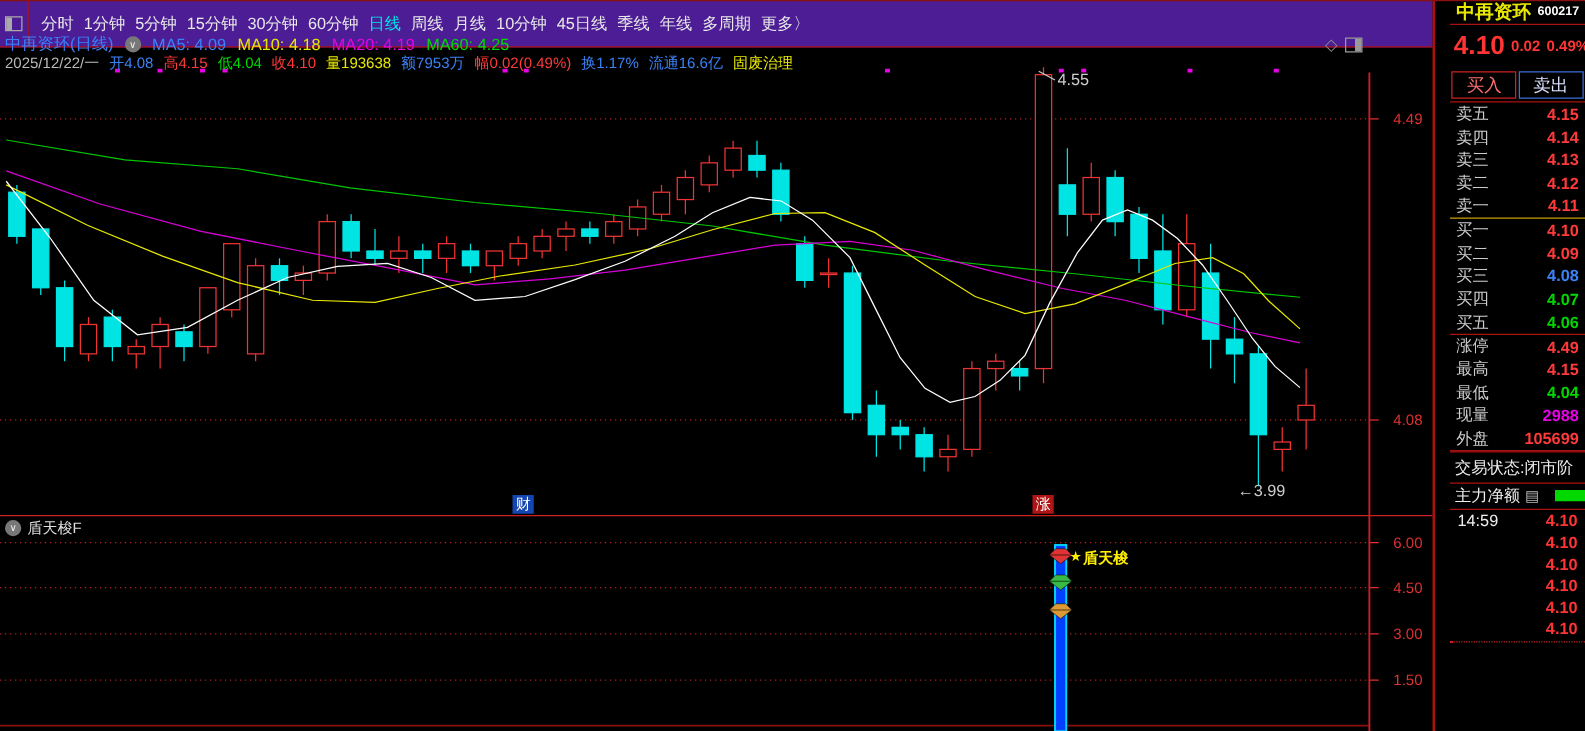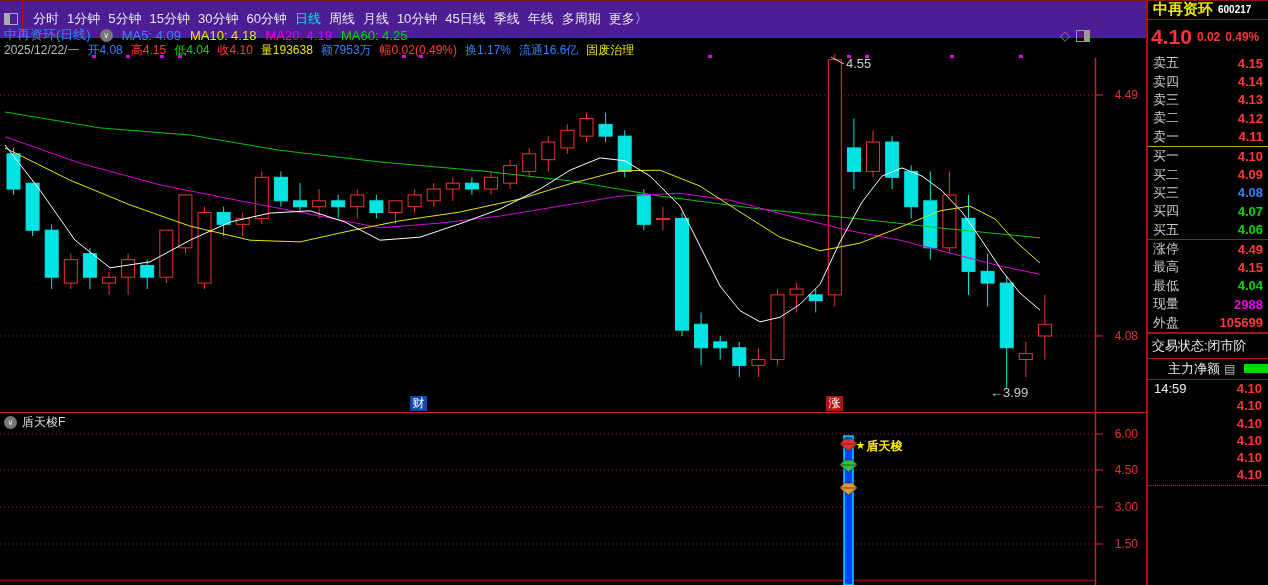--- a/index.html
+++ b/index.html
@@ -29,36 +29,36 @@
   #main-chart{position:absolute;left:0;top:50px;z-index:5;}
   #sub-chart{position:absolute;left:0;top:412px;z-index:5;}
   .corner{position:absolute;left:1060px;top:28px;display:flex;gap:6px;align-items:center;color:#999;z-index:11;}
   .diamond-glyph{font-size:13px;color:#8a8a8a;}
   .win-icon2{width:12px;height:10px;border:1px solid #999;background:linear-gradient(to left,#999 0 5px,transparent 5px);}
   .badge{position:absolute;top:396px;width:17px;height:15px;font-size:12px;color:#fff;
          text-align:center;line-height:15px;z-index:12;}
   .sub-head{position:absolute;left:4px;top:414px;display:flex;gap:5px;align-items:center;font-size:12px;color:#ddd;z-index:12;}
   
   .rp{position:absolute;left:1146px;top:0;width:122px;height:585px;box-sizing:border-box;
-      border-left:2px solid #aa1111;background:#000;font-size:13px;z-index:20;}
+      border-left:2px solid #aa1111;background:#000;font-size:13px;z-index:20;padding-left:12px;}
   .rp-name{height:19px;display:flex;align-items:center;gap:5px;padding-left:5px;border-bottom:1px solid #aa1111;}
   .rp-name .nm{color:#e8e800;font-weight:bold;font-size:15px;}
   .rp-name .cd{color:#fff;font-weight:bold;font-size:10px;}
   .rp-price{height:34px;display:flex;align-items:center;gap:5px;padding-left:3px;}
   .big{color:#ff3434;font-size:21px;font-weight:bold;}
   .chg{color:#ff3434;font-size:12px;font-weight:bold;}
   .rp-btns{height:27px;display:flex;justify-content:space-evenly;align-items:center;border-bottom:1px solid #aa1111;}
   .btn-buy{width:50px;height:20px;border:1px solid #cc2222;color:#ff7070;font-size:14px;text-align:center;line-height:20px;}
   .btn-sell{width:50px;height:20px;border:1px solid #3a6fd8;color:#dde4ff;font-size:14px;text-align:center;line-height:20px;}
   .lv-row{height:18.4px;display:flex;justify-content:space-between;align-items:center;padding:0 5px;}
   .lv-row .lb{color:#cccccc;}
   .ysep{border-bottom:1px solid #c8a000;}
   .rsep{border-bottom:1px solid #aa1111;}
   .status{height:24px;display:flex;align-items:center;padding-left:4px;color:#eee;white-space:nowrap;overflow:hidden;}
-  .flow{height:20px;display:flex;align-items:center;gap:4px;padding-left:4px;margin-left:16px;}
+  .flow{height:20px;display:flex;align-items:center;gap:4px;padding-left:4px;}
   .flow .lbl{color:#eee;}
   .list-icon{color:#bbb;font-size:12px;}
   .flow-bar{margin-left:auto;width:24px;height:9px;background:#00d800;}
   .tick-row{height:17.3px;display:flex;justify-content:space-between;align-items:center;padding:0 6px;}
   .tick-row .t{color:#eee;}
   .tick-row .p{color:#ff3434;font-weight:bold;}
   .dotline{border-bottom:1px dotted #cc2222;margin-top:1px;}
 </style>
 </head>
 <body>
@@ -304,20 +304,24 @@
 <div class="rp">
   <div class="rp-name">
     <span class="nm">中再资环</span>
     <span class="cd">600217</span>
   </div>
   <div class="rp-price">
     <span class="big">4.10</span>
     <span class="chg">0.02</span>
     <span class="chg">0.49%</span>
   </div>
+  <div class="rp-btns">
+    <span class="btn-buy">买入</span>
+    <span class="btn-sell">卖出</span>
+  </div>
   <div id="sellLevels">
       <div class="lv-row">
         <span class="lb">卖五</span>
         <span class="val c-r">4.15</span>
       </div>
       <div class="lv-row">
         <span class="lb">卖四</span>
         <span class="val c-r">4.14</span>
       </div>
       <div class="lv-row">

